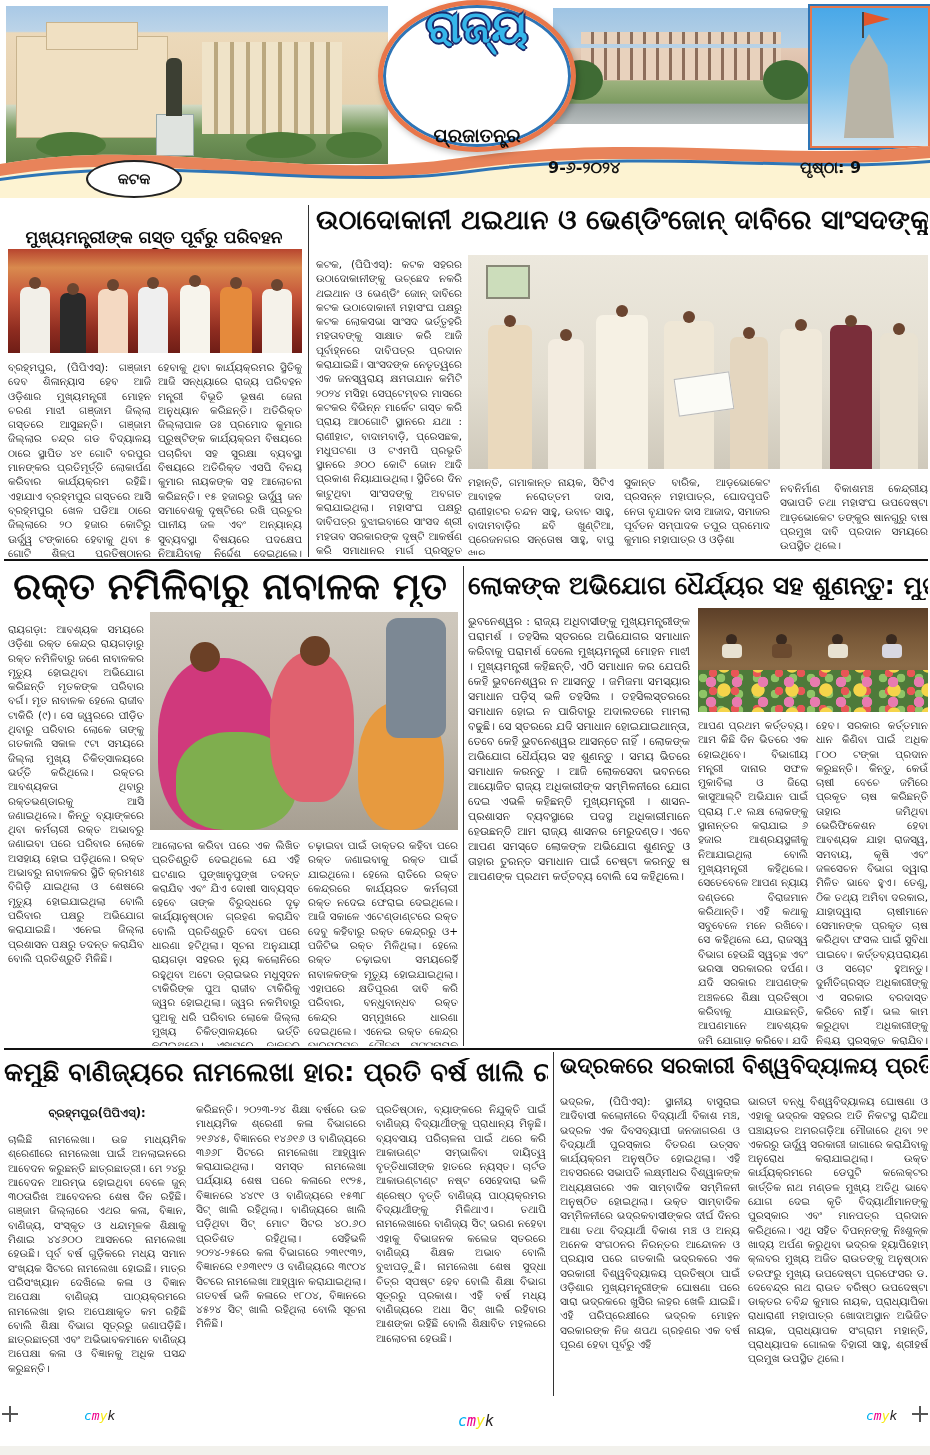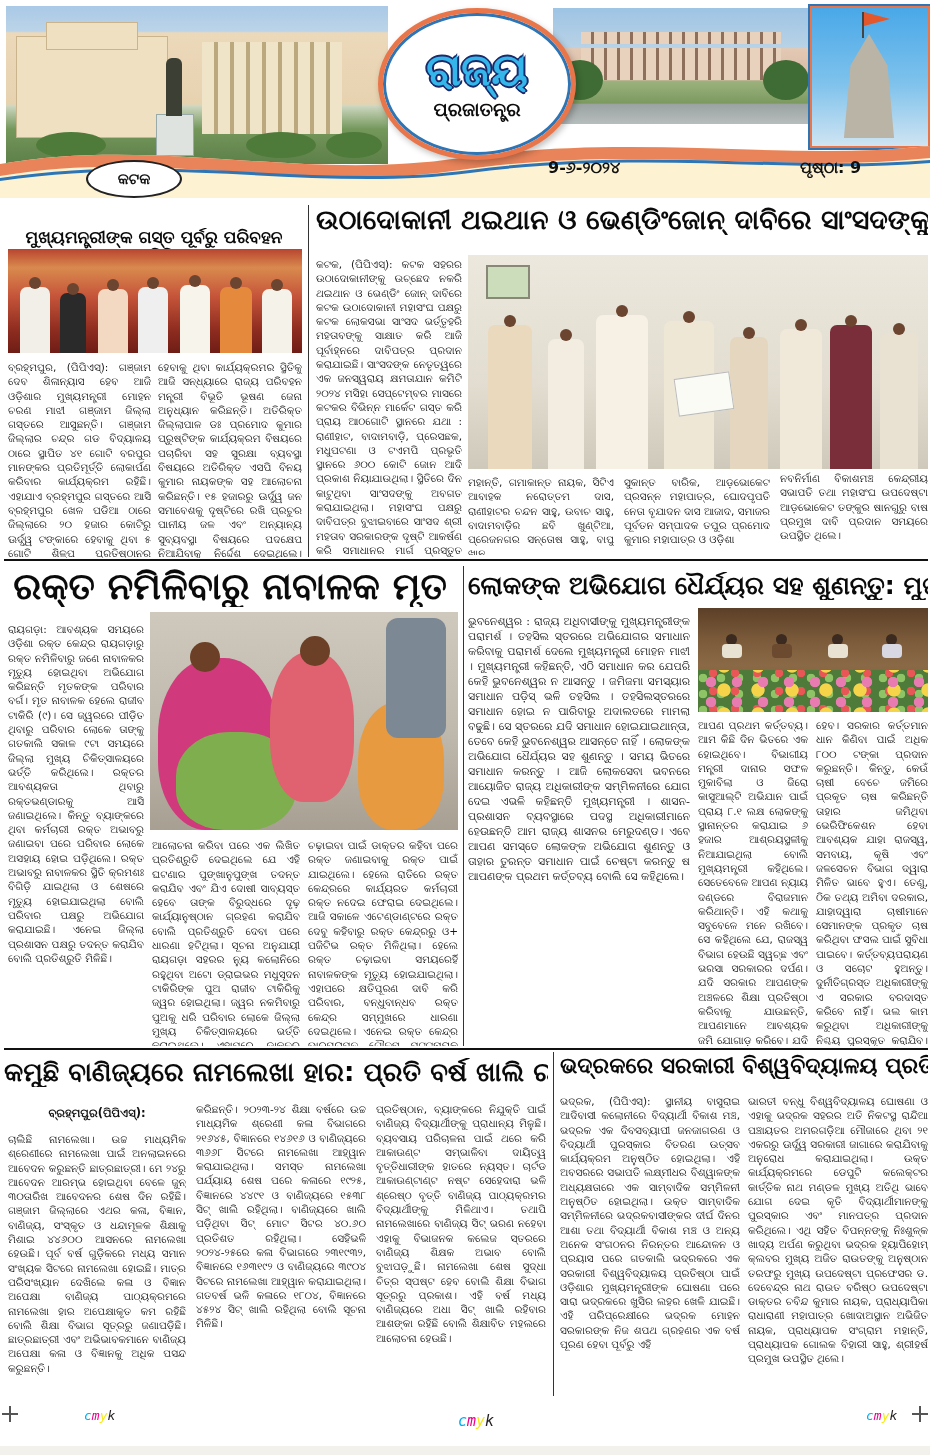--- a/index.html
+++ b/index.html
@@ -21,23 +21,23 @@
   #ph-secretariat .win{position:absolute;left:28px;top:40px;width:200px;height:32px;
     background:repeating-linear-gradient(90deg,#e8d2bd 0 10px,#8d6f5c 10px 13px);}
   #ph-secretariat .tree{position:absolute;width:46px;height:40px;background:#3f6b34;border-radius:50%;top:52px;}
   #ph-temple{left:810px;top:6px;width:116px;height:138px;border:2px solid #e8764a;outline:2px solid #2e75b6;
     background:linear-gradient(180deg,#49a8e8 0%,#7fc2ec 55%,#cfe4f2 100%);}
   #ph-temple .spire{position:absolute;left:24px;top:26px;width:66px;height:104px;background:#b9b4a6;
     clip-path:polygon(50% 0,78% 30%,88% 100%,12% 100%,22% 30%);}
   #ph-temple .flag{position:absolute;left:52px;top:4px;width:26px;height:14px;background:#e2572b;clip-path:polygon(0 0,100% 50%,0 100%);}
   #ph-temple .pole{position:absolute;left:50px;top:4px;width:2px;height:26px;background:#444;}
   #band{left:0;top:118px;width:930px;height:80px;}
-  #logo-oval{left:378px;top:8px;width:188px;height:142px;background:#fff;border-radius:50%;
+  #logo-oval{left:378px;top:0;width:188px;height:142px;background:#fff;border-radius:50%;
     border:5px solid #e8764a;box-shadow:0 0 0 3px #2e75b6 inset,2px 3px 6px rgba(0,0,0,.25);
-    display:flex;flex-direction:column;align-items:center;justify-content:center;z-index:5;}
+    display:flex;flex-direction:column;align-items:center;justify-content:space-between;z-index:5;}
   #logo-title{font-size:44px;font-weight:bold;color:#35b6ea;line-height:1;
     text-shadow:-2px 0 #1b2a6b,2px 0 #1b2a6b,0 -2px #1b2a6b,0 2px #1b2a6b;}
   #logo-sub{font-size:19px;font-weight:bold;color:#0c0c0c;margin-top:6px;}
   #city-badge{left:86px;top:160px;width:92px;height:34px;background:#fff;border:2px solid #222;border-radius:50%;
     display:flex;align-items:center;justify-content:center;font-weight:bold;font-size:15px;z-index:6;}
   .mast-meta{position:absolute;top:158px;font-size:16px;font-weight:bold;color:#101010;z-index:6;}
   
   .hrule{position:absolute;height:2px;background:#111;}
   .vrule{position:absolute;width:1px;background:#333;}
   
@@ -148,21 +148,21 @@
       <span class="person" style="left:128px;top:60px;width:52px;height:154px;background:#f6f1e4;"></span>
       <span class="person" style="left:196px;top:66px;width:50px;height:148px;background:#efe7d6;"></span>
       <span class="person" style="left:262px;top:82px;width:38px;height:132px;background:#e4d6bf;"></span>
       <span class="person" style="left:312px;top:74px;width:42px;height:140px;background:#f0e9da;"></span>
       <span class="person" style="left:362px;top:70px;width:42px;height:144px;background:#7a2e3a;"></span>
       <span class="person" style="left:412px;top:78px;width:38px;height:136px;background:#e9e2d2;"></span>
       <div class="paper"></div>
     </div>
     <div class="bodycol" style="left:468px;top:475px;width:146px;height:80px;">ମହାନ୍ତି, ଗମାକାନ୍ତ ନାୟକ, ସିଟିଏ ଆବାହକ ନରୋତ୍ତମ ଦାସ, ରାଣୀହାଟର ଚନ୍ଦନ ସାହୁ, ଉବାଚ ସାହୁ, ବାଦାମବାଡ଼ିର ଛବି ଖୁଣ୍ଟିଆ, ପ୍ରେଜନଗର ସନ୍ତୋଷ ସାହୁ, ବାପୁ ଖାନ,</div>
     <div class="bodycol" style="left:624px;top:475px;width:146px;height:80px;">ସୁକାନ୍ତ ବାରିକ, ଆଡ଼ଭୋକେଟ ପ୍ରସନ୍ନ ମହାପାତ୍ର, ଘୋଦପୃପତି ନେତା ବୃଯାଦନ ଦାସ ଆଜାଦ, ସମାଜର ପୂର୍ବତନ ସମ୍ପାଦକ ତପୁର ପ୍ରମୋଦ କୁମାର ମହାପାତ୍ର ଓ ଓଡ଼ିଶା</div>
-    <div class="bodycol" style="left:780px;top:471px;width:148px;height:80px;">ନବନିର୍ମାଣ ବିକାଶମଞ୍ଚ କେନ୍ଦ୍ରୀୟ ସଭାପତି ତଥା ମହାସଂଘ ଉପଦେଷ୍ଟା ଆଡ଼ଭୋକେଟ ତଙ୍କୁର ଷାନଗୁରୁ ବାଷ ପ୍ରମୁଖ ଦାବି ପ୍ରଦାନ ସମୟରେ ଉପସ୍ଥିତ ଥିଲେ।</div>
+    <div class="bodycol" style="left:780px;top:481px;width:148px;height:80px;">ନବନିର୍ମାଣ ବିକାଶମଞ୍ଚ କେନ୍ଦ୍ରୀୟ ସଭାପତି ତଥା ମହାସଂଘ ଉପଦେଷ୍ଟା ଆଡ଼ଭୋକେଟ ତଙ୍କୁର ଷାନଗୁରୁ ବାଷ ପ୍ରମୁଖ ଦାବି ପ୍ରଦାନ ସମୟରେ ଉପସ୍ଥିତ ଥିଲେ।</div>
   </div>
 
   <div class="hrule" style="left:4px;top:559px;width:924px;"></div>
 
   <div>
     <div class="headline" style="left:4px;top:566px;width:452px;font-size:37px;">ରକ୍ତ ନମିଳିବାରୁ ନାବାଳକ ମୃତ</div>
     <div class="bodycol" style="left:8px;top:622px;width:136px;height:424px;">ରାୟଗଡ଼ା: ଆବଶ୍ୟକ ସମୟରେ ଓଡ଼ିଶା ରକ୍ତ କେନ୍ଦ୍ର ରାୟଗଡ଼ାରୁ ରକ୍ତ ନମିଳିବାରୁ ଜଣେ ନାବାଳକର ମୃତ୍ୟୁ ହୋଇଥିବା ଅଭିଯୋଗ କରିଛନ୍ତି ମୃତକଙ୍କ ପରିବାର ବର୍ଗ। ମୃତ ନାବାଳକ ହେଲେ ରାଜୀବ ଟାକିରି (୯)। ସେ ଜ୍ୱରରେ ପୀଡ଼ିତ ଥିବାରୁ ପରିବାର ଲୋକେ ତାଙ୍କୁ ଗତକାଲି ସକାଳ ୯ଟା ସମୟରେ ଜିଲ୍ଲା ମୁଖ୍ୟ ଚିକିତ୍ସାଳୟରେ ଭର୍ତ୍ତି କରିଥିଲେ। ରକ୍ତର ଆବଶ୍ୟକତା ଥିବାରୁ ରକ୍ତଭଣ୍ଡାରକୁ ଆସି ଜଣାଇଥିଲେ। କିନ୍ତୁ ବ୍ୟାଙ୍କରେ ଥିବା କର୍ମଚାରୀ ରକ୍ତ ଅଭାବରୁ ଜଣାଇବା ପରେ ପରିବାର ଲୋକେ ଅସହାୟ ହୋଇ ପଡ଼ିଥିଲେ। ରକ୍ତ ଅଭାବରୁ ନାବାଳକର ସ୍ଥିତି କ୍ରମଶଃ ବିଗିଡ଼ି ଯାଇଥିଲା ଓ ଶେଷରେ ମୃତ୍ୟୁ ହୋଇଯାଇଥିଲା ବୋଲି ପରିବାର ପକ୍ଷରୁ ଅଭିଯୋଗ କରାଯାଇଛି। ଏନେଇ ଜିଲ୍ଲା ପ୍ରଶାସନ ପକ୍ଷରୁ ତଦନ୍ତ କରାଯିବ ବୋଲି ପ୍ରତିଶ୍ରୁତି ମିଳିଛି।</div>
     <div class="photo" id="ph-grief">
       <span class="blob" style="left:8px;top:46px;width:120px;height:172px;background:#d0397c;"></span>
       <span class="blob" style="left:26px;top:120px;width:120px;height:98px;background:#7fae4e;"></span>

